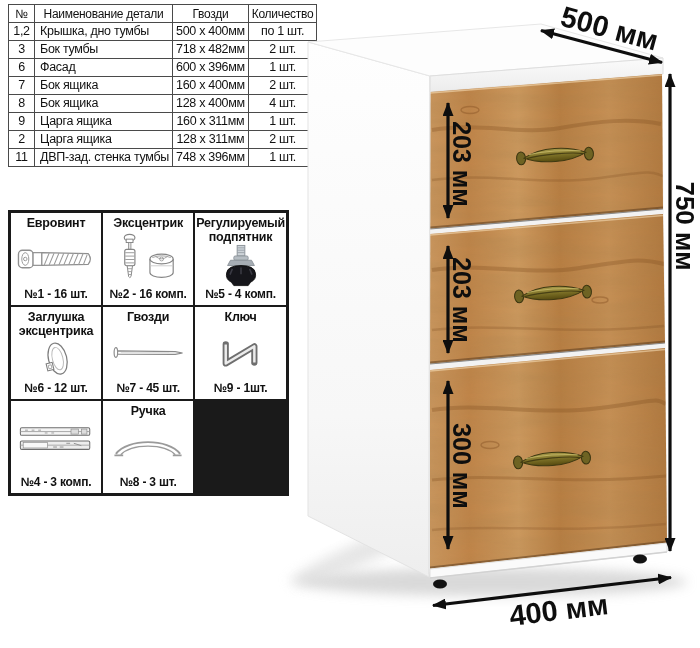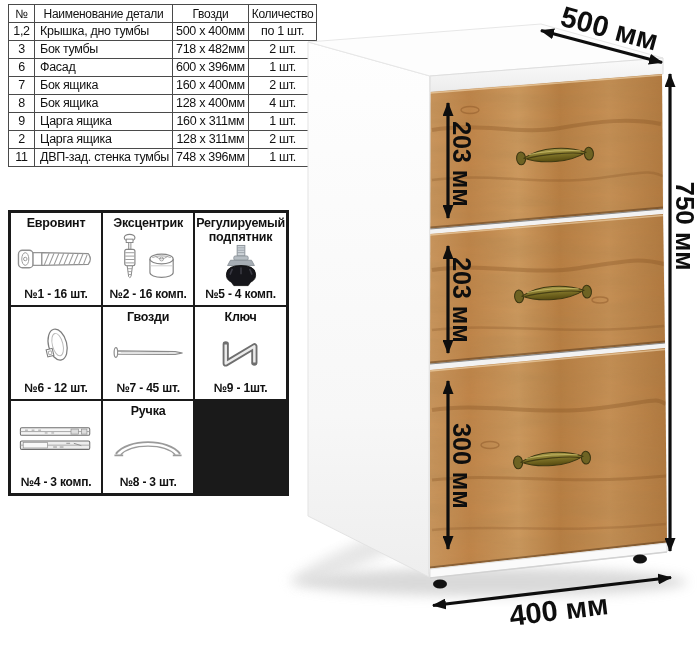--- a/index.html
+++ b/index.html
@@ -146,20 +146,22 @@
           <rect x="18.5" y="12.5" width="15" height="4.5" rx="1.5" fill="#b6bdc3" stroke="#8b9298" stroke-width="0.9"></rect>
           <path d="M15,17 h22 l3,5.5 h-28 z" fill="#a6adb4" stroke="#868d94" stroke-width="0.9"></path>
           <path d="M11,30 q1.5,-7.5 15,-7.5 q13.5,0 15,7.5 q1.5,7 -5,10 l-2.5,3.5 h-15 l-2.5,-3.5 q-6.5,-3 -5,-10 z" fill="#16161b" stroke="#000" stroke-width="0.8"></path>
           <path d="M17,26 l-2.5,6 M26,24.5 v7 M35,26 l2.5,6" stroke="#3b3b44" stroke-width="1.6" fill="none"></path>
         </svg>
       </div>
       <div class="hw-label">№5 - 4 комп.</div>
     </div>
 
     <div class="hw-cell">
+      <div class="hw-title">Заглушка
+эксцентрика</div>
       <div class="hw-ico">
         <svg width="40" height="46" viewBox="0 0 40 48">
           <g transform="rotate(-14 20 24)">
             <ellipse cx="22" cy="23" rx="9.5" ry="16.5" fill="#fff" stroke="#7d7d7d" stroke-width="1.3"></ellipse>
             <ellipse cx="22" cy="23" rx="5.5" ry="12" fill="none" stroke="#b9b9b9" stroke-width="1"></ellipse>
             <path d="M9,25.5 h6.5 v7.5 h-6.5 z" fill="#fff" stroke="#7d7d7d" stroke-width="1.1"></path>
             <rect x="10.7" y="27.6" width="3.2" height="3.6" fill="none" stroke="#9a9a9a" stroke-width="0.8"></rect>
           </g>
         </svg>
       </div>

